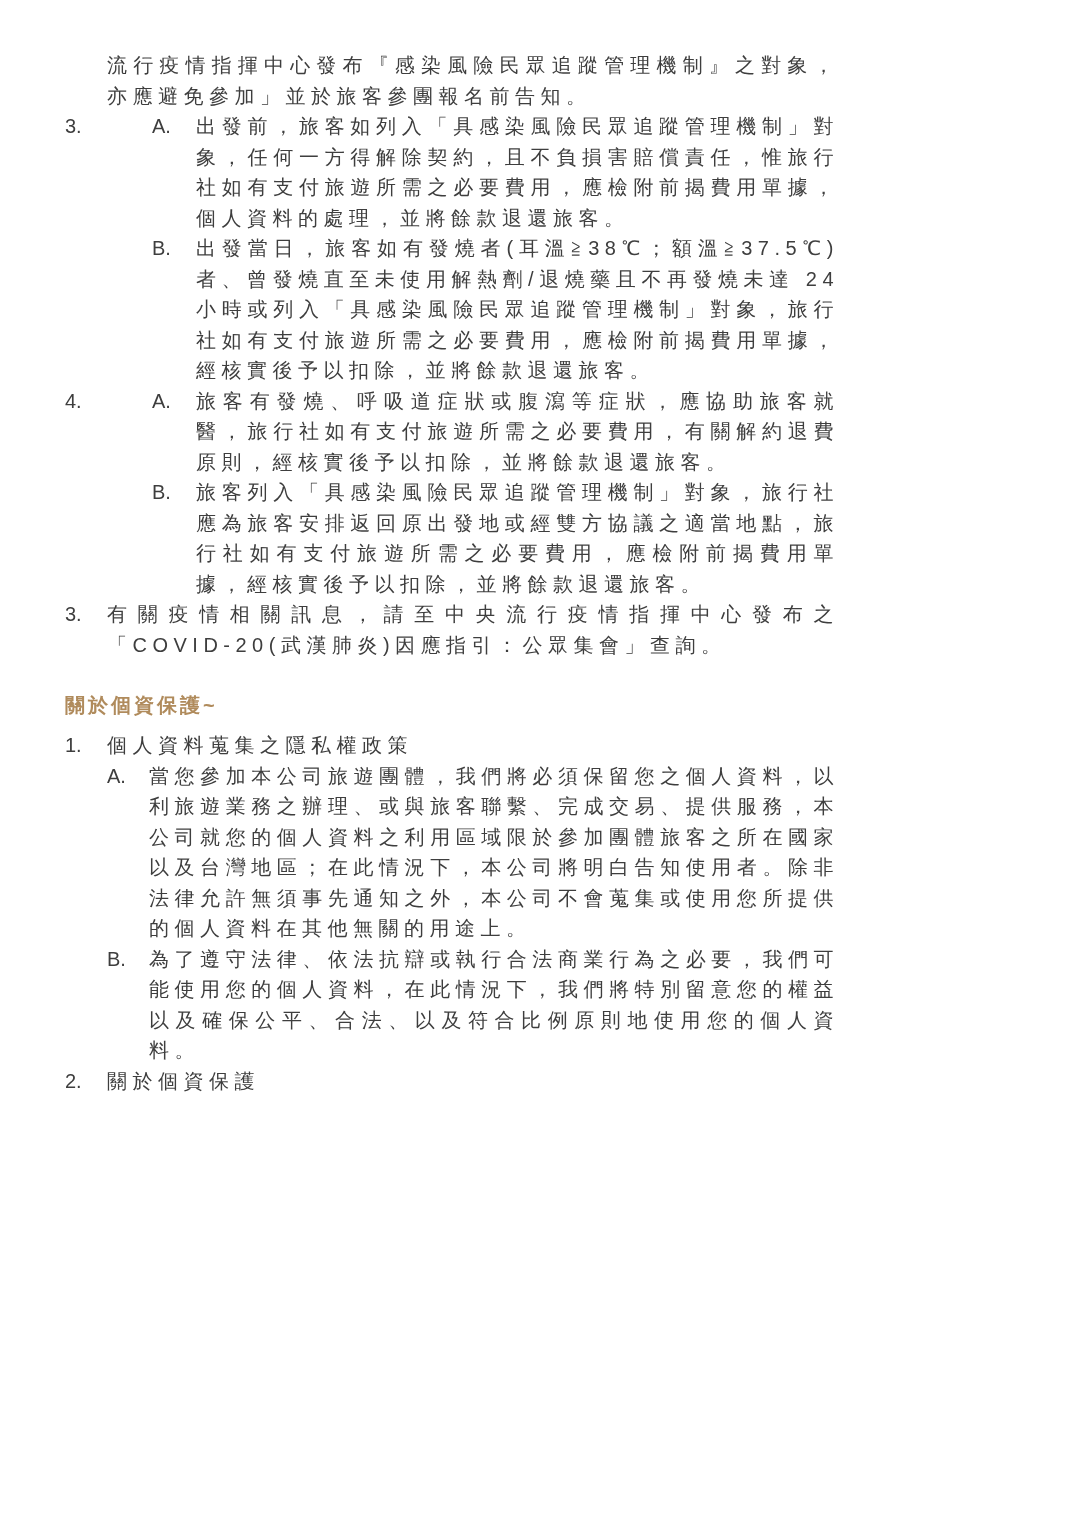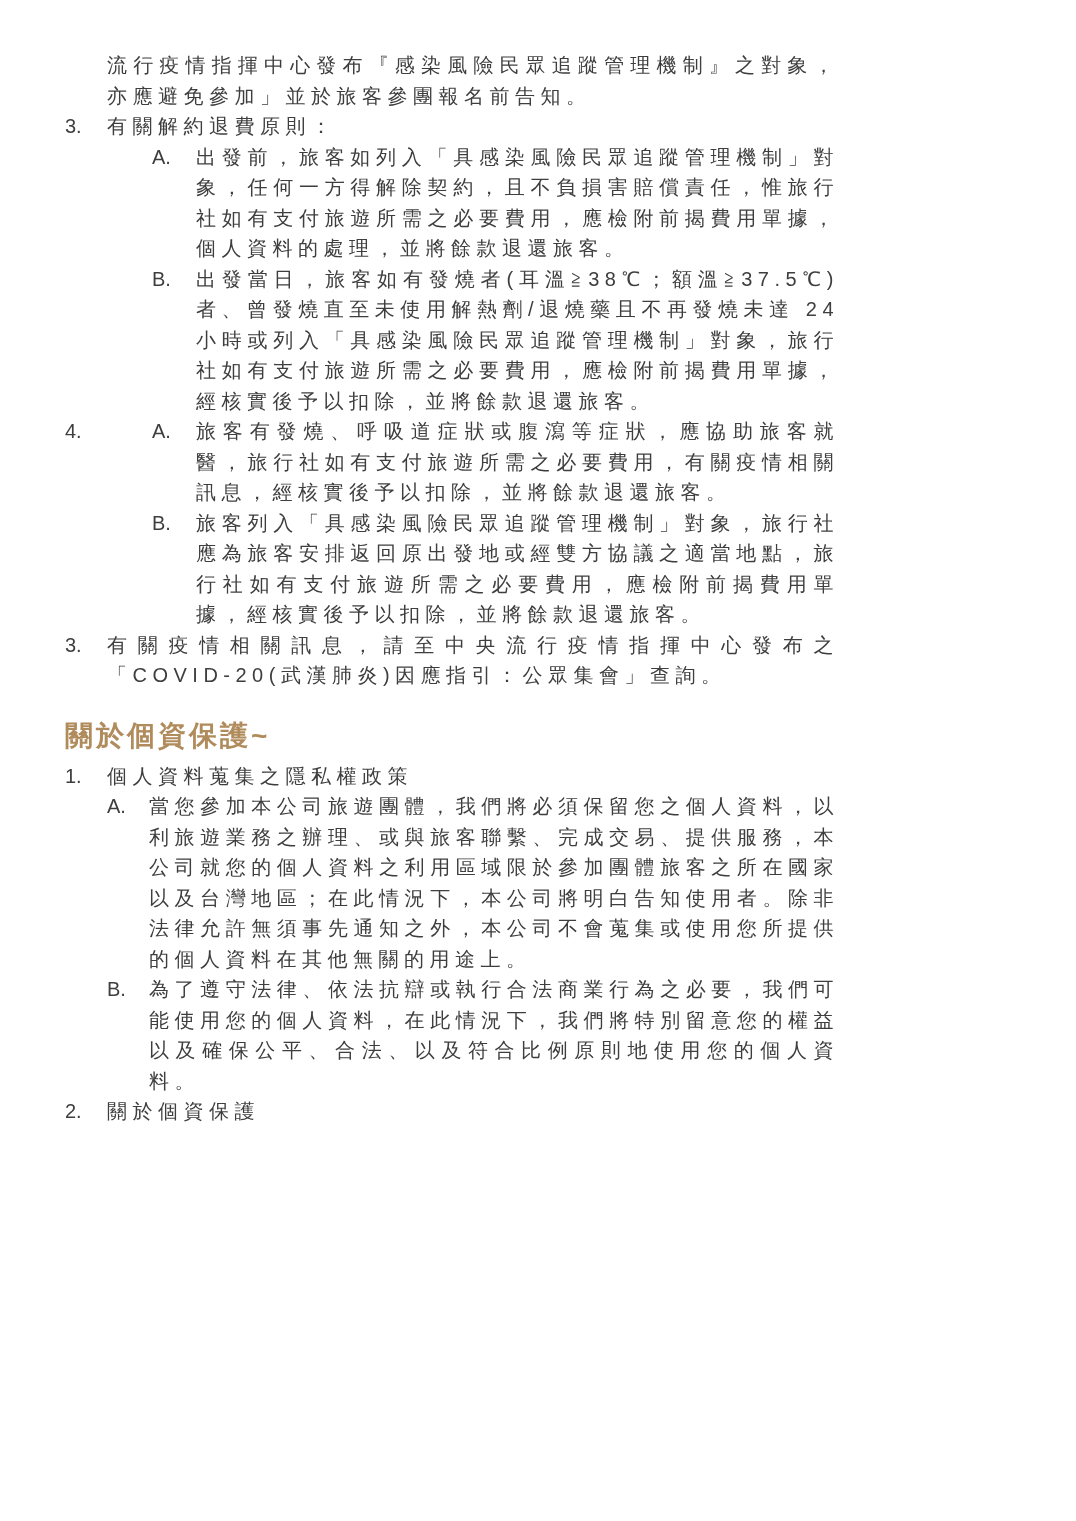--- a/index.html
+++ b/index.html
@@ -31,59 +31,58 @@
   
   .sub { display: flex; align-items: flex-start; }
   .covid .sub { margin-left: 45px; }
   .covid .sub-letter { width: 44px; flex: 0 0 44px; letter-spacing: 0; }
   .privacy .sub { margin-left: 0; }
   .privacy .sub-letter { width: 42px; flex: 0 0 42px; letter-spacing: 0; }
   .sub-text { flex: 1 1 auto; min-width: 0; }
 
   .section-heading {
     margin: 26px 0 6px 0;
-    font-size: 28px;
+    font-size: 20px;
     line-height: 38px;
     font-weight: bold;
     color: #b08b5c;
     letter-spacing: 3px;
     text-align: left;
   }
 </style>
 </head>
 <body>
 
 <div class="page">
   <div class="content">
 
     <div class="covid">
 
       <p class="cont-para">流行疫情指揮中心發布『感染風險民眾追蹤管理機制』之對象，亦應避免參加」並於旅客參團報名前告知。</p>
 
       <div class="item">
         <span class="item-num">3.</span>
         <div class="item-body">
-          <p>有關解約退費原則：</p>
           <div class="sub">
             <span class="sub-letter">A.</span>
             <p class="sub-text">出發前，旅客如列入「具感染風險民眾追蹤管理機制」對象，任何一方得解除契約，且不負損害賠償責任，惟旅行社如有支付旅遊所需之必要費用，應檢附前揭費用單據，個人資料的處理，並將餘款退還旅客。</p>
           </div>
           <div class="sub">
             <span class="sub-letter">B.</span>
             <p class="sub-text">出發當日，旅客如有發燒者(耳溫≧38℃；額溫≧37.5℃)者、曾發燒直至未使用解熱劑/退燒藥且不再發燒未達 24 小時或列入「具感染風險民眾追蹤管理機制」對象，旅行社如有支付旅遊所需之必要費用，應檢附前揭費用單據，經核實後予以扣除，並將餘款退還旅客。</p>
           </div>
         </div>
       </div>
 
       <div class="item">
         <span class="item-num">4.</span>
         <div class="item-body">
           <div class="sub">
             <span class="sub-letter">A.</span>
-            <p class="sub-text">旅客有發燒、呼吸道症狀或腹瀉等症狀，應協助旅客就醫，旅行社如有支付旅遊所需之必要費用，有關疫情相關訊息，經核實後予以扣除，並將餘款退還旅客。</p>
+            <p class="sub-text">旅客有發燒、呼吸道症狀或腹瀉等症狀，應協助旅客就醫，旅行社如有支付旅遊所需之必要費用，有關解約退費原則，經核實後予以扣除，並將餘款退還旅客。</p>
           </div>
           <div class="sub">
             <span class="sub-letter">B.</span>
             <p class="sub-text">旅客列入「具感染風險民眾追蹤管理機制」對象，旅行社應為旅客安排返回原出發地或經雙方協議之適當地點，旅行社如有支付旅遊所需之必要費用，應檢附前揭費用單據，經核實後予以扣除，並將餘款退還旅客。</p>
           </div>
         </div>
       </div>
 
       <div class="item">
         <span class="item-num">3.</span>

